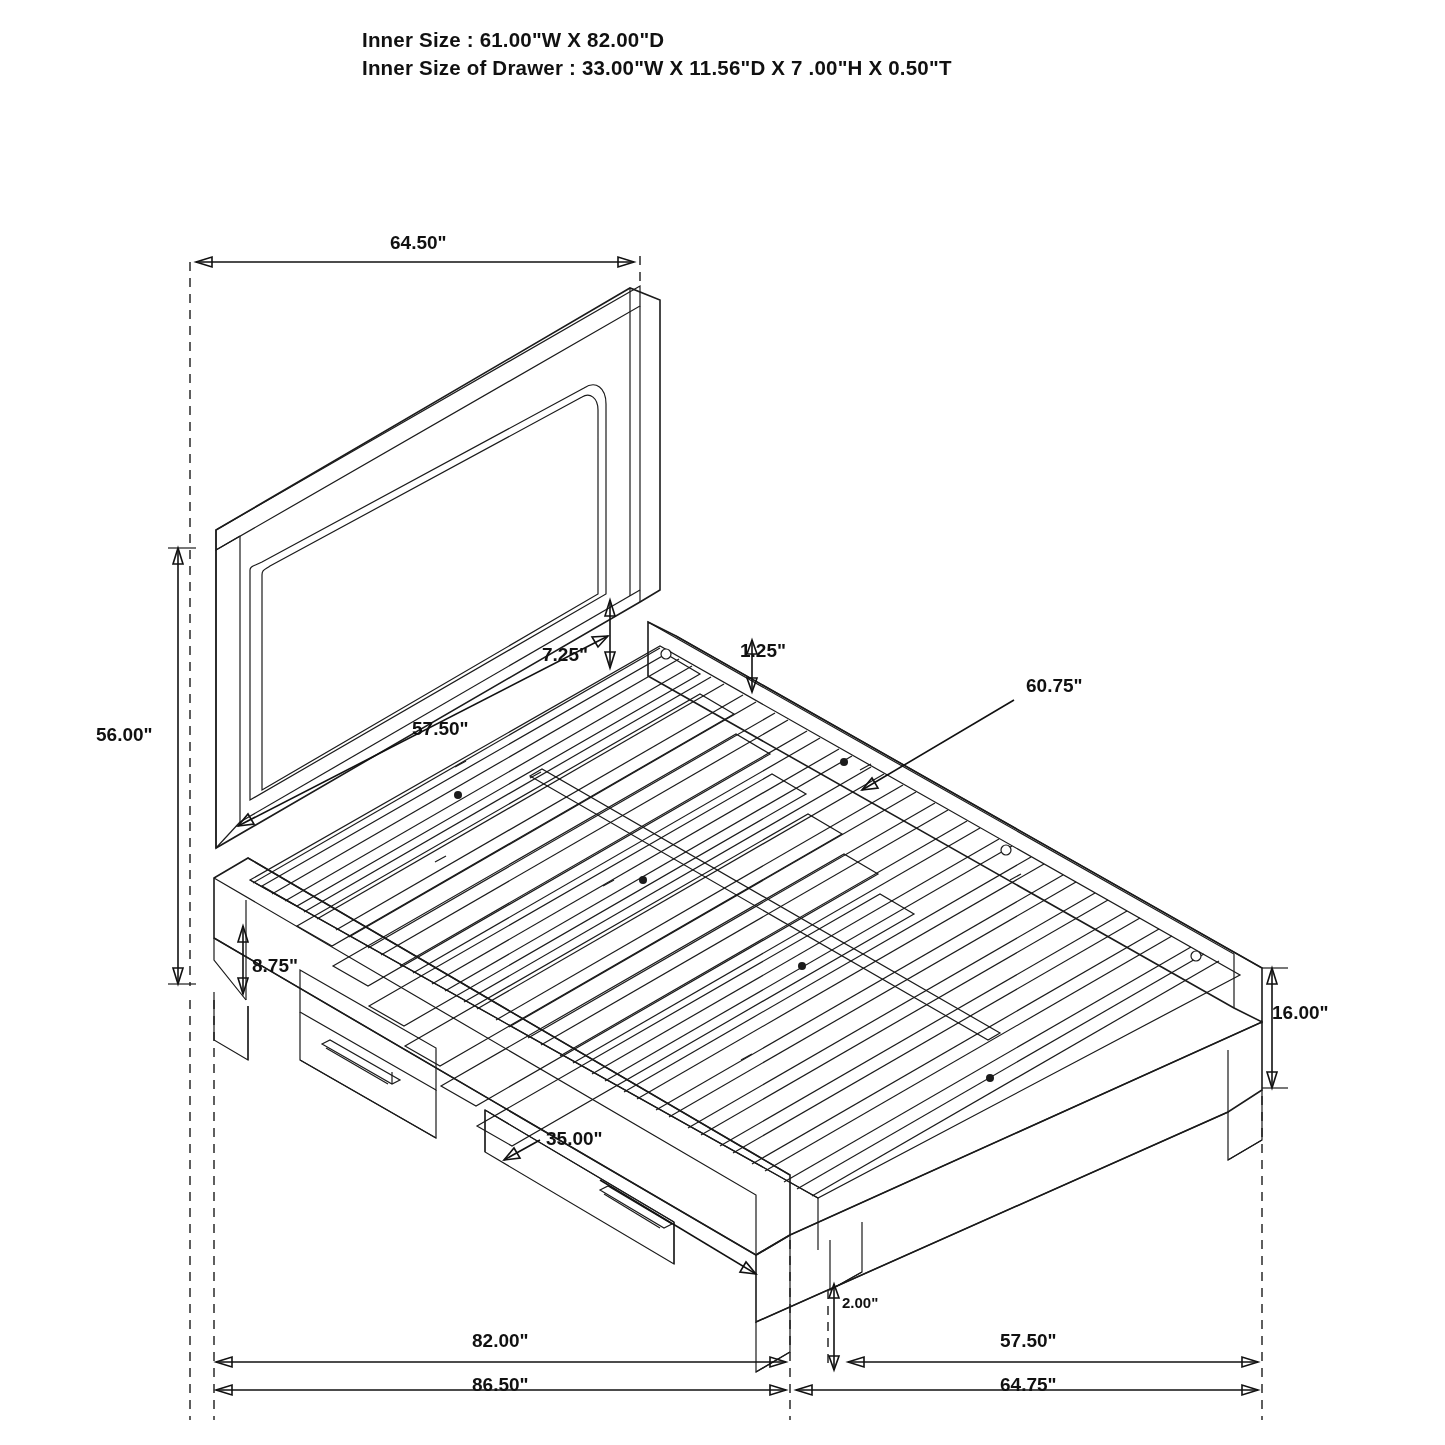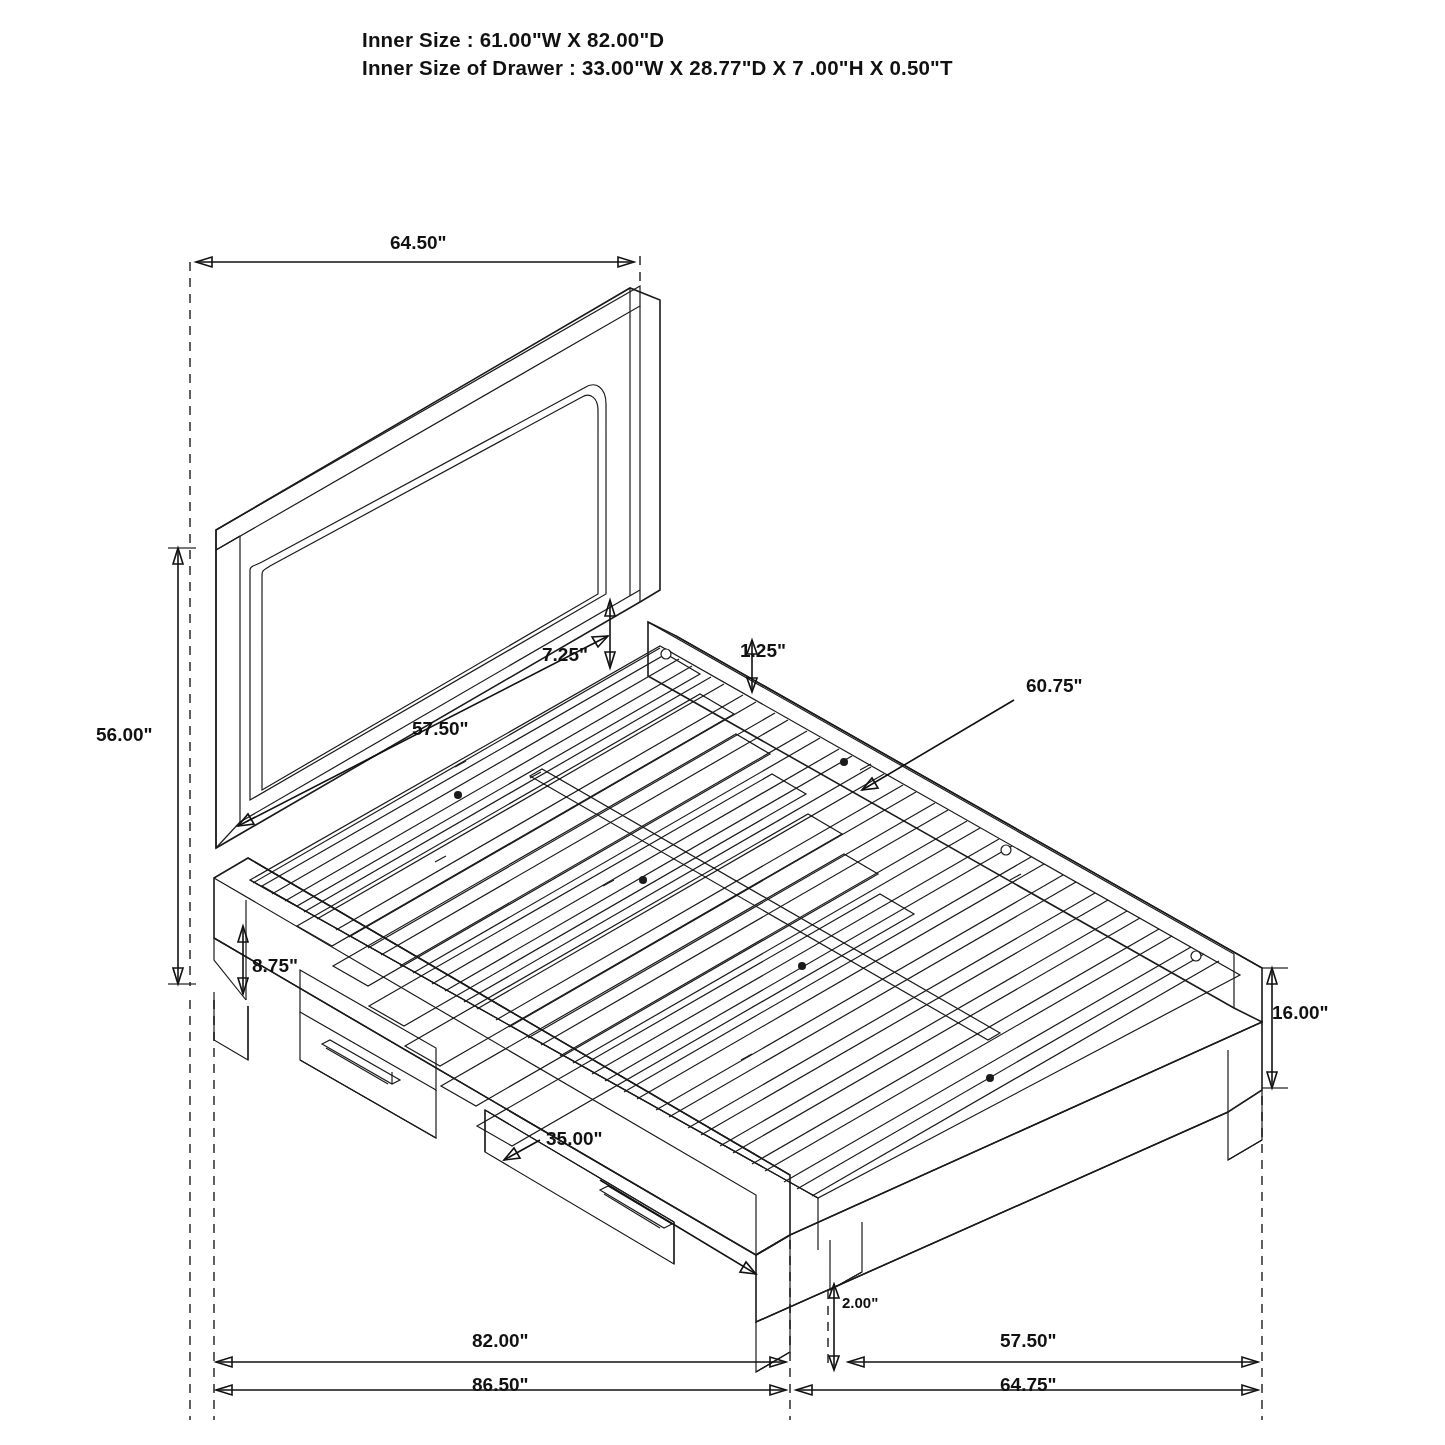--- a/index.html
+++ b/index.html
@@ -18,21 +18,21 @@
   .arr{fill:none;stroke:#111;stroke-width:1.6;}
   .hole{fill:#fff;stroke:#1b1b1b;stroke-width:1.2;}
   .dot{fill:#1b1b1b;}
 </style>
 </head>
 <body>
 
 <div id="stage">
 
   <div class="hdr hdr1">Inner Size : 61.00"W X 82.00"D</div>
-  <div class="hdr hdr2">Inner Size of Drawer : 33.00"W X 28.77"D X 7 .00"H X 0.50"T</div>
+  <div class="hdr hdr2">Inner Size of Drawer : 33.00"W X 11.56"D X 7 .00"H X 0.50"T</div>
 
   <svg width="1445" height="1445">
 
     <path class="ln" d="M216,530 L630,288 L660,300 L660,590 L640,602 L216,848 Z"></path>
 
     <path class="ln2" d="M216,530 L640,286 L640,306 L216,550 Z"></path>
 
     <path class="ln2" d="M640,306 L640,602"></path>
     <path class="ln2" d="M630,288 L630,596"></path>
 

